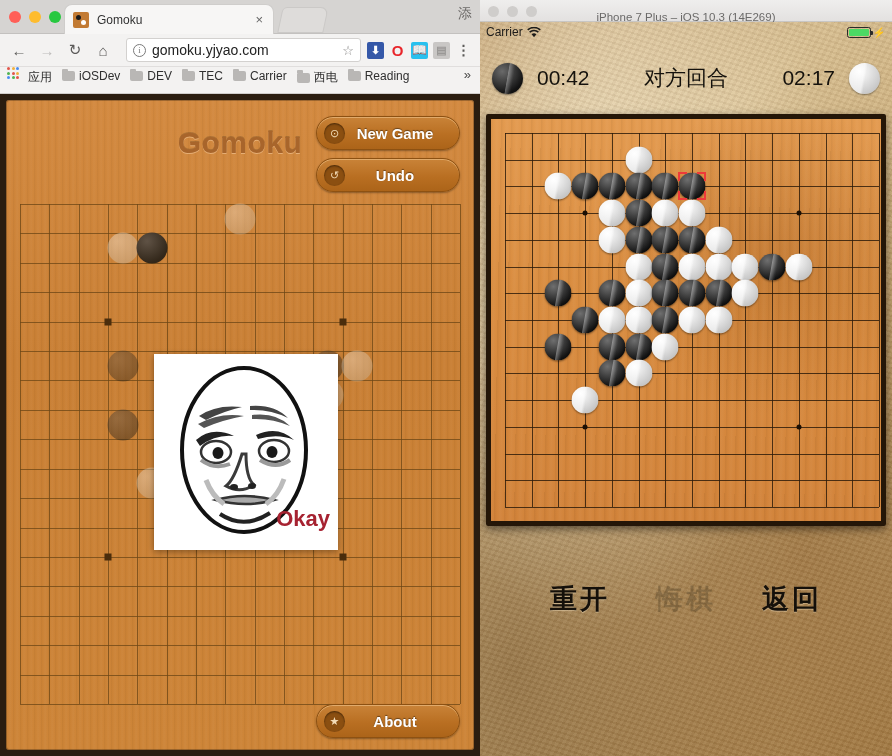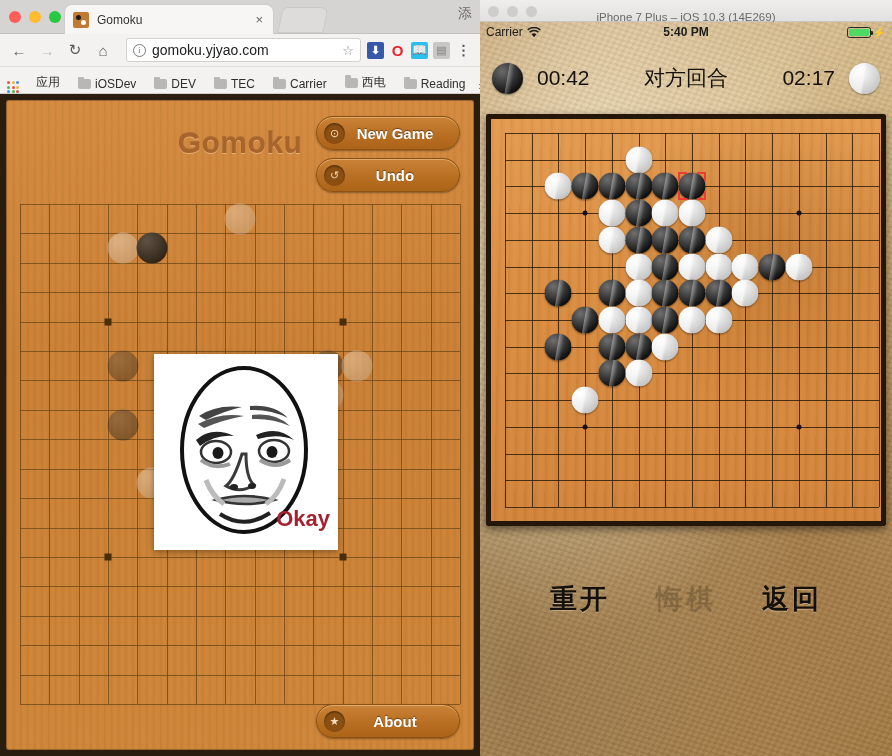--- a/index.html
+++ b/index.html
@@ -127,24 +127,24 @@
   }
   .ext-download { background: #3558a8; color: #fff; }
   .ext-opera { background: transparent; color: #e8262b; font-size: 15px; }
   .ext-book { background: #29c0ee; color: #fff; font-size: 12px; }
   .ext-grey { background: #c9c7c5; color: #9a9896; }
   .ext-menu { color: #5b5a59; font-size: 14px; letter-spacing: 0; }
 
   .bookmarks-bar {
     height: 27px;
     background: #f3f2f1;
-    display: flex; align-items: flex-end;
+    display: flex; align-items: flex-start;
     padding: 0 7px;
     border-bottom: 1px solid #cfcdcb;
-    gap: 8px;
+    gap: 0;
   }
   .apps-grid {
     display: grid;
     grid-template-columns: repeat(3, 3px);
     grid-template-rows: repeat(3, 3px);
     gap: 1.5px;
     margin-right: 4px;
   }
   .apps-grid i { width: 3px; height: 3px; border-radius: 50%; display:block; }
   .bm {
@@ -643,21 +643,20 @@
 
       <div class="ios-statusbar">
         <div class="sb-left">
           <span>Carrier</span>
           <svg width="14" height="11" viewBox="0 0 14 11">
             <path d="M7 10.2 L4.6 7.2 A3.8 3.8 0 0 1 9.4 7.2 Z" fill="#1d1c1a"></path>
             <path d="M2.6 5.1 A6.5 6.5 0 0 1 11.4 5.1" stroke="#1d1c1a" stroke-width="1.5" fill="none"></path>
             <path d="M0.7 2.9 A9.3 9.3 0 0 1 13.3 2.9" stroke="#1d1c1a" stroke-width="1.5" fill="none"></path>
           </svg>
         </div>
-        <div class="sb-center">5:40 PM</div>
         <div class="sb-right">
           <span class="battery">
               <i></i>
             </span>
           <span style="font-size:10px">⚡</span>
         </div>
       </div>
 
       <div class="ios-gamebar">
         <span class="ios-stone black"></span>

